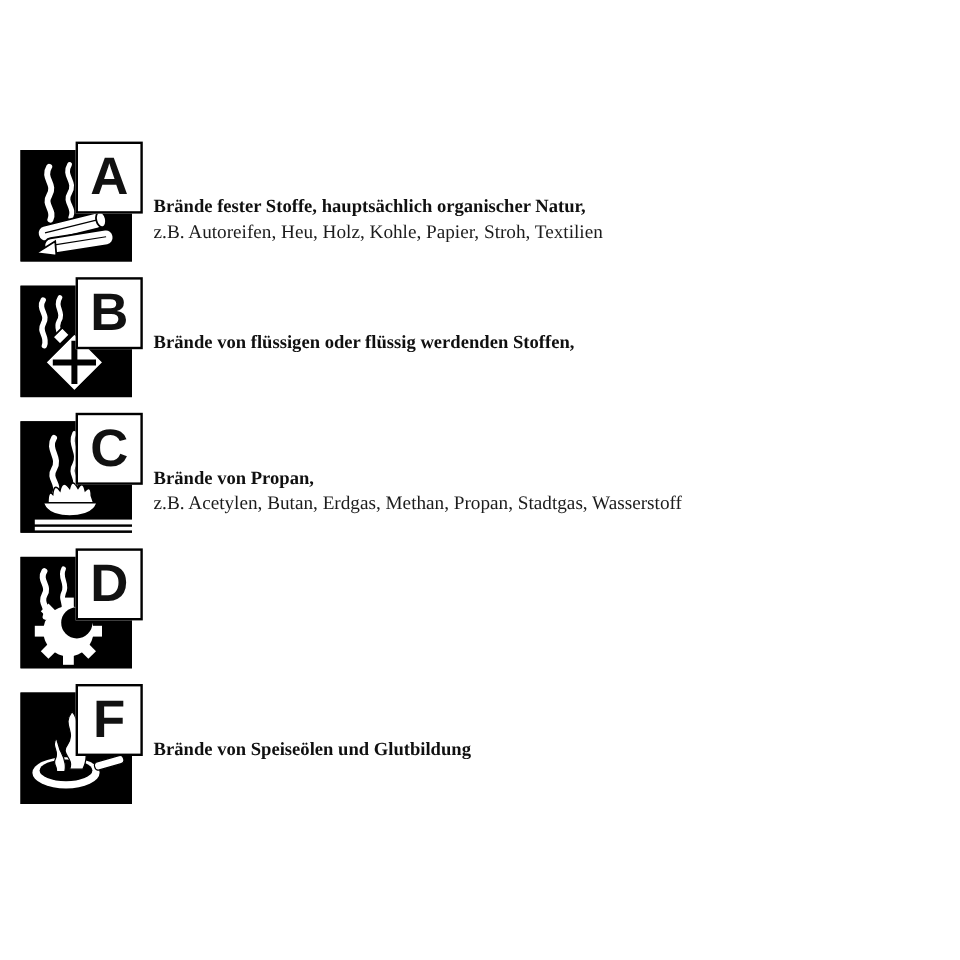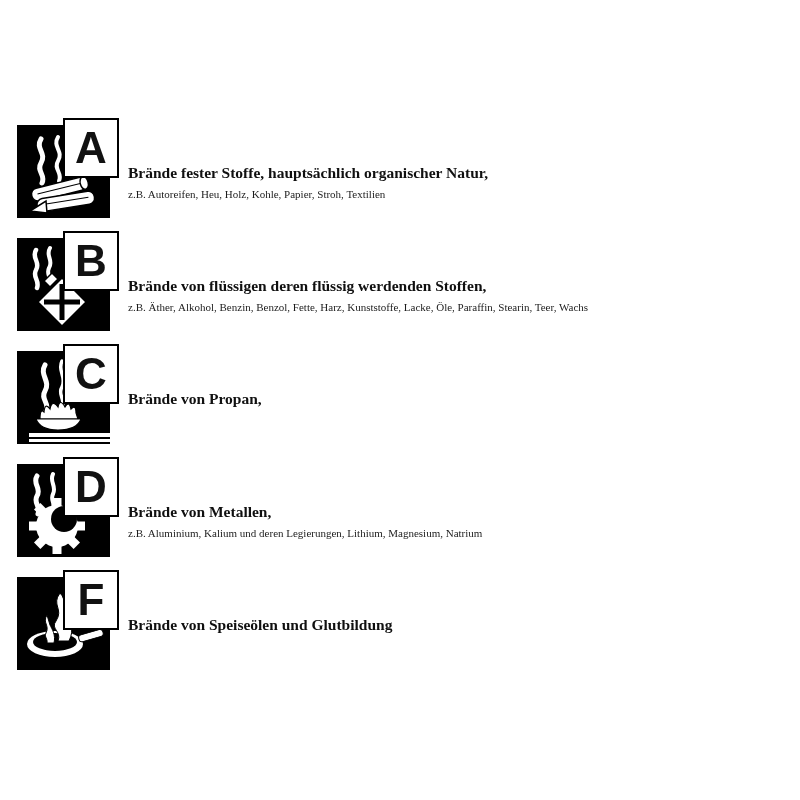--- a/index.html
+++ b/index.html
@@ -24,21 +24,21 @@
   .letterbox span{
     font-family:"Liberation Sans", sans-serif;
     font-weight:bold;font-size:44px;line-height:1;color:#111;
   }
   .txt{position:absolute;left:111px;top:-2px;width:660px;margin-top:47px;}
   .txt .b{
     font-weight:bold;font-size:15.5px;line-height:20.5px;
     white-space:nowrap;color:#101010;
   }
   .txt .r{
-    font-weight:normal;font-size:11px;line-height:20.5px;
+    font-weight:normal;font-size:16px;line-height:20.5px;
     white-space:nowrap;color:#1c1c1c;
   }
   .row-a{top:118px;}
   .row-b{top:231px;}
   .row-c{top:344px;}
   .row-d{top:457px;}
   .row-f{top:570px;}
 </style>
 </head>
 <body>
@@ -83,22 +83,21 @@
         <polygon points="27,43 35,35 41,41 33,49" fill="#fff" stroke="#000" stroke-width="1.5"></polygon>
         <line x1="45" y1="46" x2="45" y2="82" stroke="#000" stroke-width="5"></line>
         <line x1="27" y1="64" x2="63" y2="64" stroke="#000" stroke-width="5"></line>
       </svg>
     </div>
     <div class="letterbox">
       <span>B</span>
     </div>
   </div>
   <div class="txt">
-    <div class="b">Brände von flüssigen deren flüssig werdenden Stoffen,</div>
-    <div class="r">z.B. Äther, Alkohol, Benzin, Benzol, Fette, Harz, Kunststoffe, Lacke, Öle, Paraffin, Stearin, Teer, Wachs</div>
+    <div class="b">Brände von flüssigen oder flüssig werdenden Stoffen,</div>
   </div>
 </div>
 
 <div class="row row-c">
   <div class="picto">
     <div class="blacksq">
       <svg viewBox="0 0 93 93">
         <rect x="0" y="0" width="93" height="93" fill="#000"></rect>
         <path d="M28,14 C22,24 34,30 28,40 C23,48 33,52 29,60" stroke="#fff" stroke-width="5" fill="none" stroke-linecap="round"></path>
         <path d="M45,10 C40,20 50,26 45,36 C40,44 49,48 45,56" stroke="#fff" stroke-width="3.5" fill="none" stroke-linecap="round"></path>
@@ -107,20 +106,21 @@
         <rect x="12" y="82" width="81" height="4" fill="#fff"></rect>
         <rect x="12" y="88" width="81" height="3" fill="#fff"></rect>
       </svg>
     </div>
     <div class="letterbox">
       <span>C</span>
     </div>
   </div>
   <div class="txt">
     <div class="b">Brände von Propan,</div>
+    <div class="r">z.B. Acetylen, Butan, Erdgas, Methan, Propan, Stadtgas, Wasserstoff</div>
   </div>
 </div>
 
 <div class="row row-d">
   <div class="picto">
     <div class="blacksq">
       <svg viewBox="0 0 93 93">
         <rect x="0" y="0" width="93" height="93" fill="#000"></rect>
         <path d="M20,12 C15,20 25,24 20,32 C16,39 24,42 21,50" stroke="#fff" stroke-width="5" fill="none" stroke-linecap="round"></path>
         <path d="M36,10 C32,18 40,22 36,30 C33,36 38,38 36,44" stroke="#fff" stroke-width="4" fill="none" stroke-linecap="round"></path>
@@ -135,24 +135,20 @@
           <rect x="35.5" y="34" width="9" height="11" transform="rotate(315 40 62)"></rect>
         </g>
         <circle cx="40" cy="62" r="21" fill="#fff"></circle>
         <circle cx="47" cy="55" r="13" fill="#000"></circle>
       </svg>
     </div>
     <div class="letterbox">
       <span>D</span>
     </div>
   </div>
-  <div class="txt">
-    <div class="b">Brände von Metallen,</div>
-    <div class="r">z.B. Aluminium, Kalium und deren Legierungen, Lithium, Magnesium, Natrium</div>
-  </div>
 </div>
 
 <div class="row row-f">
   <div class="picto">
     <div class="blacksq">
       <svg viewBox="0 0 93 93">
         <rect x="0" y="0" width="93" height="93" fill="#000"></rect>
         <ellipse cx="38" cy="67" rx="28" ry="13" fill="#fff"></ellipse>
         <ellipse cx="38" cy="65" rx="22" ry="9" fill="#000"></ellipse>
         <g transform="rotate(-16 64 62)">

